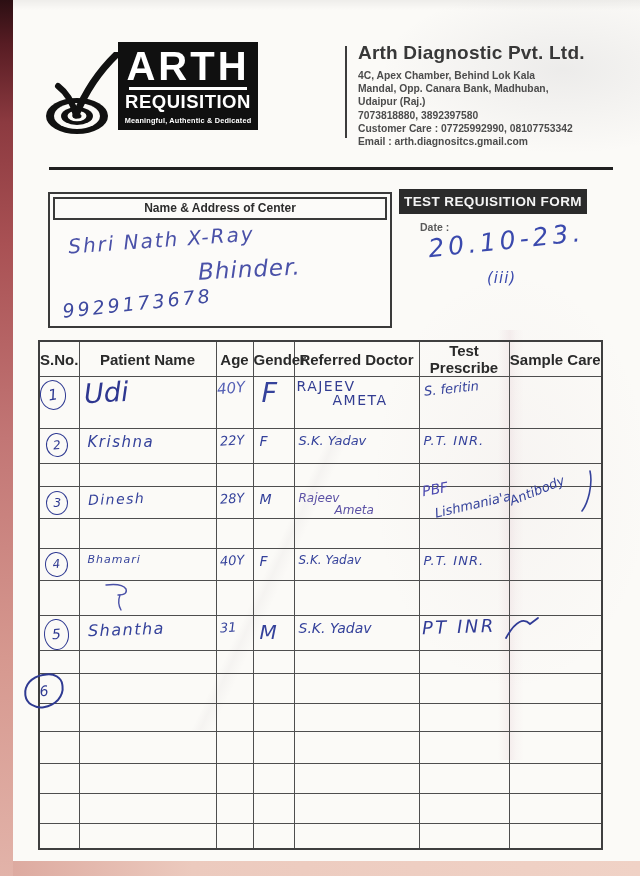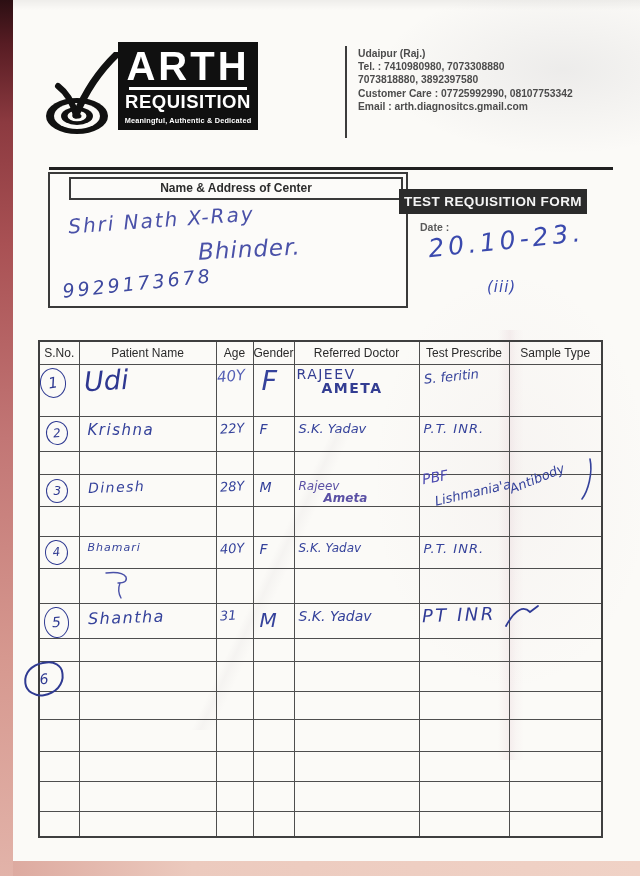--- a/index.html
+++ b/index.html
@@ -29,43 +29,43 @@
   .logo-rule { width:118px; height:3px; background:#fff; margin:1px auto 2px auto; }
   .logo-diag { font-size:18.5px; font-weight:bold; letter-spacing:0.5px; line-height:20px; }
   .logo-tag { font-size:7.3px; font-weight:bold; letter-spacing:0.2px; margin-top:4px; }
   .v-div { position:absolute; left:345px; top:46px; width:2px; height:92px; background:#3c3c3c; z-index:2; }
   .company { position:absolute; left:358px; top:42px; width:268px; z-index:2; }
   .company-name { font-size:19px; font-weight:bold; color:#383838; letter-spacing:0.2px; }
   .addr { font-size:10.3px; font-weight:bold; color:#4c4c4c; line-height:13.2px; margin-top:5px; }
   .rule-main { position:absolute; left:49px; top:167px; width:564px; height:3px; background:#202020; z-index:2; }
 
   
-  .center-box { position:absolute; left:48px; top:172px; width:340px; height:132px;
-    border:2px solid #3a3a3a; z-index:2; background:rgba(255,255,255,0.25);padding-left:16px; }
+  .center-box { position:absolute; left:48px; top:192px; width:340px; height:132px;
+    border:2px solid #3a3a3a; z-index:2; background:rgba(255,255,255,0.25); }
   .center-title { margin:3px; border:2px solid #3a3a3a; height:19px; line-height:19px;
     text-align:center; font-weight:bold; font-size:12px; color:#2d2d2d; }
   .trf-banner { position:absolute; left:399px; top:189px; width:188px; height:25px; background:#2b2b2b;
     color:#f4f4f4; font-weight:bold; font-size:13.5px; text-align:center; line-height:25px;
     letter-spacing:0.4px; z-index:2; }
   .date-label { position:absolute; left:420px; top:221px; font-size:10.5px; font-weight:bold; color:#5a5a5a; z-index:2; }
 
   
   .hw { font-family:"DejaVu Sans", sans-serif; font-style:italic; color:#35429b; z-index:3; }
   .hw-line1 { position:absolute; left:18px; top:34px; font-size:20px; letter-spacing:2px; transform:rotate(-4deg); color:#4a51a8; }
   .hw-line2 { position:absolute; left:148px; top:62px; font-size:23px; letter-spacing:1px; transform:rotate(-3deg); color:#4a51a8; }
   .hw-phone { position:absolute; left:12px; top:98px; font-size:19px; letter-spacing:3px; transform:rotate(-6deg); color:#3f4aa0; }
   .date-value { position:absolute; left:428px; top:226px; font-size:25px; letter-spacing:4px; transform:rotate(-6deg); color:#3a49ad; }
-  .date-note { position:absolute; left:487px; top:278px; font-size:15px; letter-spacing:1px; color:#3a49ad; }
+  .date-note { position:absolute; left:487px; top:269px; font-size:15px; letter-spacing:1px; color:#3a49ad; }
 
   
   .req-table { position:absolute; left:38px; top:340px; width:563px; border-collapse:collapse;
     table-layout:fixed; z-index:2; }
   .req-table th, .req-table td { border:1px solid #4e4e4e; padding:0; overflow:visible; }
   .req-table { border:2px solid #3f3f3f; }
-  .req-table th { height:22px; font-size:12px; font-weight:normal; color:#2a2a2a;text-align:center; }
+  .req-table th { height:22px; font-size:15px; font-weight:bold; color:#2a2a2a;text-align:center; }
   .req-table td { vertical-align:top; position:relative; }
   .c-sno { text-align:center; }
 
   .circ { display:inline-block; border:1.5px solid #2f3a92; border-radius:50%;
     color:#2f3a92; font-style:italic; text-align:center; font-family:"DejaVu Sans", sans-serif; }
   .c1 { width:24px; height:28px; line-height:28px; font-size:15px; margin-left:-12px; margin-top:3px; transform:rotate(-8deg); }
   .c2 { width:20px; height:22px; line-height:22px; font-size:12px; margin-left:-4px; margin-top:4px; transform:rotate(-6deg); }
   .c3 { width:20px; height:22px; line-height:22px; font-size:12px; margin-left:-4px; margin-top:4px; }
   .c4 { width:21px; height:23px; line-height:23px; font-size:12px; margin-left:-6px; margin-top:3px; transform:rotate(-5deg); }
   .c5 { width:23px; height:29px; line-height:29px; font-size:14px; margin-left:-6px; margin-top:3px; transform:rotate(-4deg); }
@@ -73,21 +73,21 @@
     border-width:2px; border-radius:58% 42% 62% 48%; transform:rotate(-8deg); }
 
   .hw-name1 { font-size:27px; margin-left:4px; display:inline-block; transform:rotate(-3deg); color:#2e3790; }
   .hw-name  { font-size:15px; margin-left:8px; margin-top:4px; display:inline-block; letter-spacing:1.5px; }
   .hw-age   { font-size:13px; margin-left:3px; margin-top:4px; display:inline-block; transform:rotate(-4deg); }
   .hw-age1  { font-size:15px; color:#5560b5; margin-top:2px; display:inline-block; transform:rotate(-5deg); }
   .hw-gen1  { font-size:27px; margin-left:8px; display:inline-block; font-weight:400; }
   .hw-gen   { font-size:14px; margin-left:6px; margin-top:4px; display:inline-block; }
   .hw-doc   { font-size:13px; margin-left:4px; margin-top:4px; display:inline-block; }
   .hw-doc-caps { font-size:14px; font-style:normal; letter-spacing:1.5px; margin-left:2px; margin-top:1px; display:inline-block; color:#333d92; }
-  .hw-doc2  { display:block; margin-left:25px; margin-top:-2px;font-weight:bold; }
+  .hw-doc2  { display:block; margin-left:36px; margin-top:-2px; }
   .hw-test  { font-size:13px; margin-left:4px; margin-top:4px; display:inline-block; }
   .rot-6 { transform:rotate(-6deg); }
   .abs { position:absolute; }
 
   .pt-big { font-size:18px; letter-spacing:2.5px; margin-left:2px; display:inline-block; transform:rotate(-2deg); color:#303b96; }
 </style>
 </head>
 <body>
 
 <div class="page">
@@ -106,23 +106,25 @@
     <path d="M32 63 Q 46 28 73 2" fill="none" stroke="#111" stroke-width="7" stroke-linecap="round"></path>
   </svg>
   <div class="logo-box">
     <div class="logo-arth">ARTH</div>
     <div class="logo-rule"></div>
     <div class="logo-diag">REQUISITION</div>
     <div class="logo-tag">Meaningful, Authentic &amp; Dedicated</div>
   </div>
   <div class="v-div"></div>
   <div class="company">
+    <div class="company-name">Arth Diagnostic Pvt. Ltd.</div>
     <div class="addr">
+      <div>4C, Apex Chamber, Behind Lok Kala</div>
+      <div>Mandal, Opp. Canara Bank, Madhuban,</div>
       <div>Udaipur (Raj.)</div>
-      <div>Tel. : 7410980980, 7073308880</div>
       <div>7073818880, 3892397580</div>
       <div>Customer Care : 07725992990, 08107753342</div>
       <div>Email : arth.diagnositcs.gmail.com</div>
     </div>
   </div>
   <div class="rule-main"></div>
 
   <div class="center-box">
     <div class="center-title">Name &amp; Address of Center</div>
     <span class="hw hw-line1">Shri Nath X-Ray</span>
@@ -145,21 +147,21 @@
         <col style="width:93px">
     </colgroup>
     <tbody>
         <tr>
       <th>S.No.</th>
       <th>Patient Name</th>
       <th>Age</th>
       <th>Gender</th>
       <th>Referred Doctor</th>
       <th>Test Prescribe</th>
-      <th>Sample Type</th>
+      <th>Sample Care</th>
     </tr>
 
     <tr style="height:52px">
       <td class="c-sno"><span class="circ c1">1</span></td>
       <td><span class="hw hw-name1">Udi</span></td>
       <td><span class="hw hw-age1">40Y</span></td>
       <td><span class="hw hw-gen1">F</span></td>
       <td><span class="hw hw-doc-caps"><span>RAJEEV</span><span class="hw-doc2">AMETA</span></span></td>
       <td><span class="hw hw-test rot-6">S. feritin</span></td>
       <td><span class="hw"></span></td>

